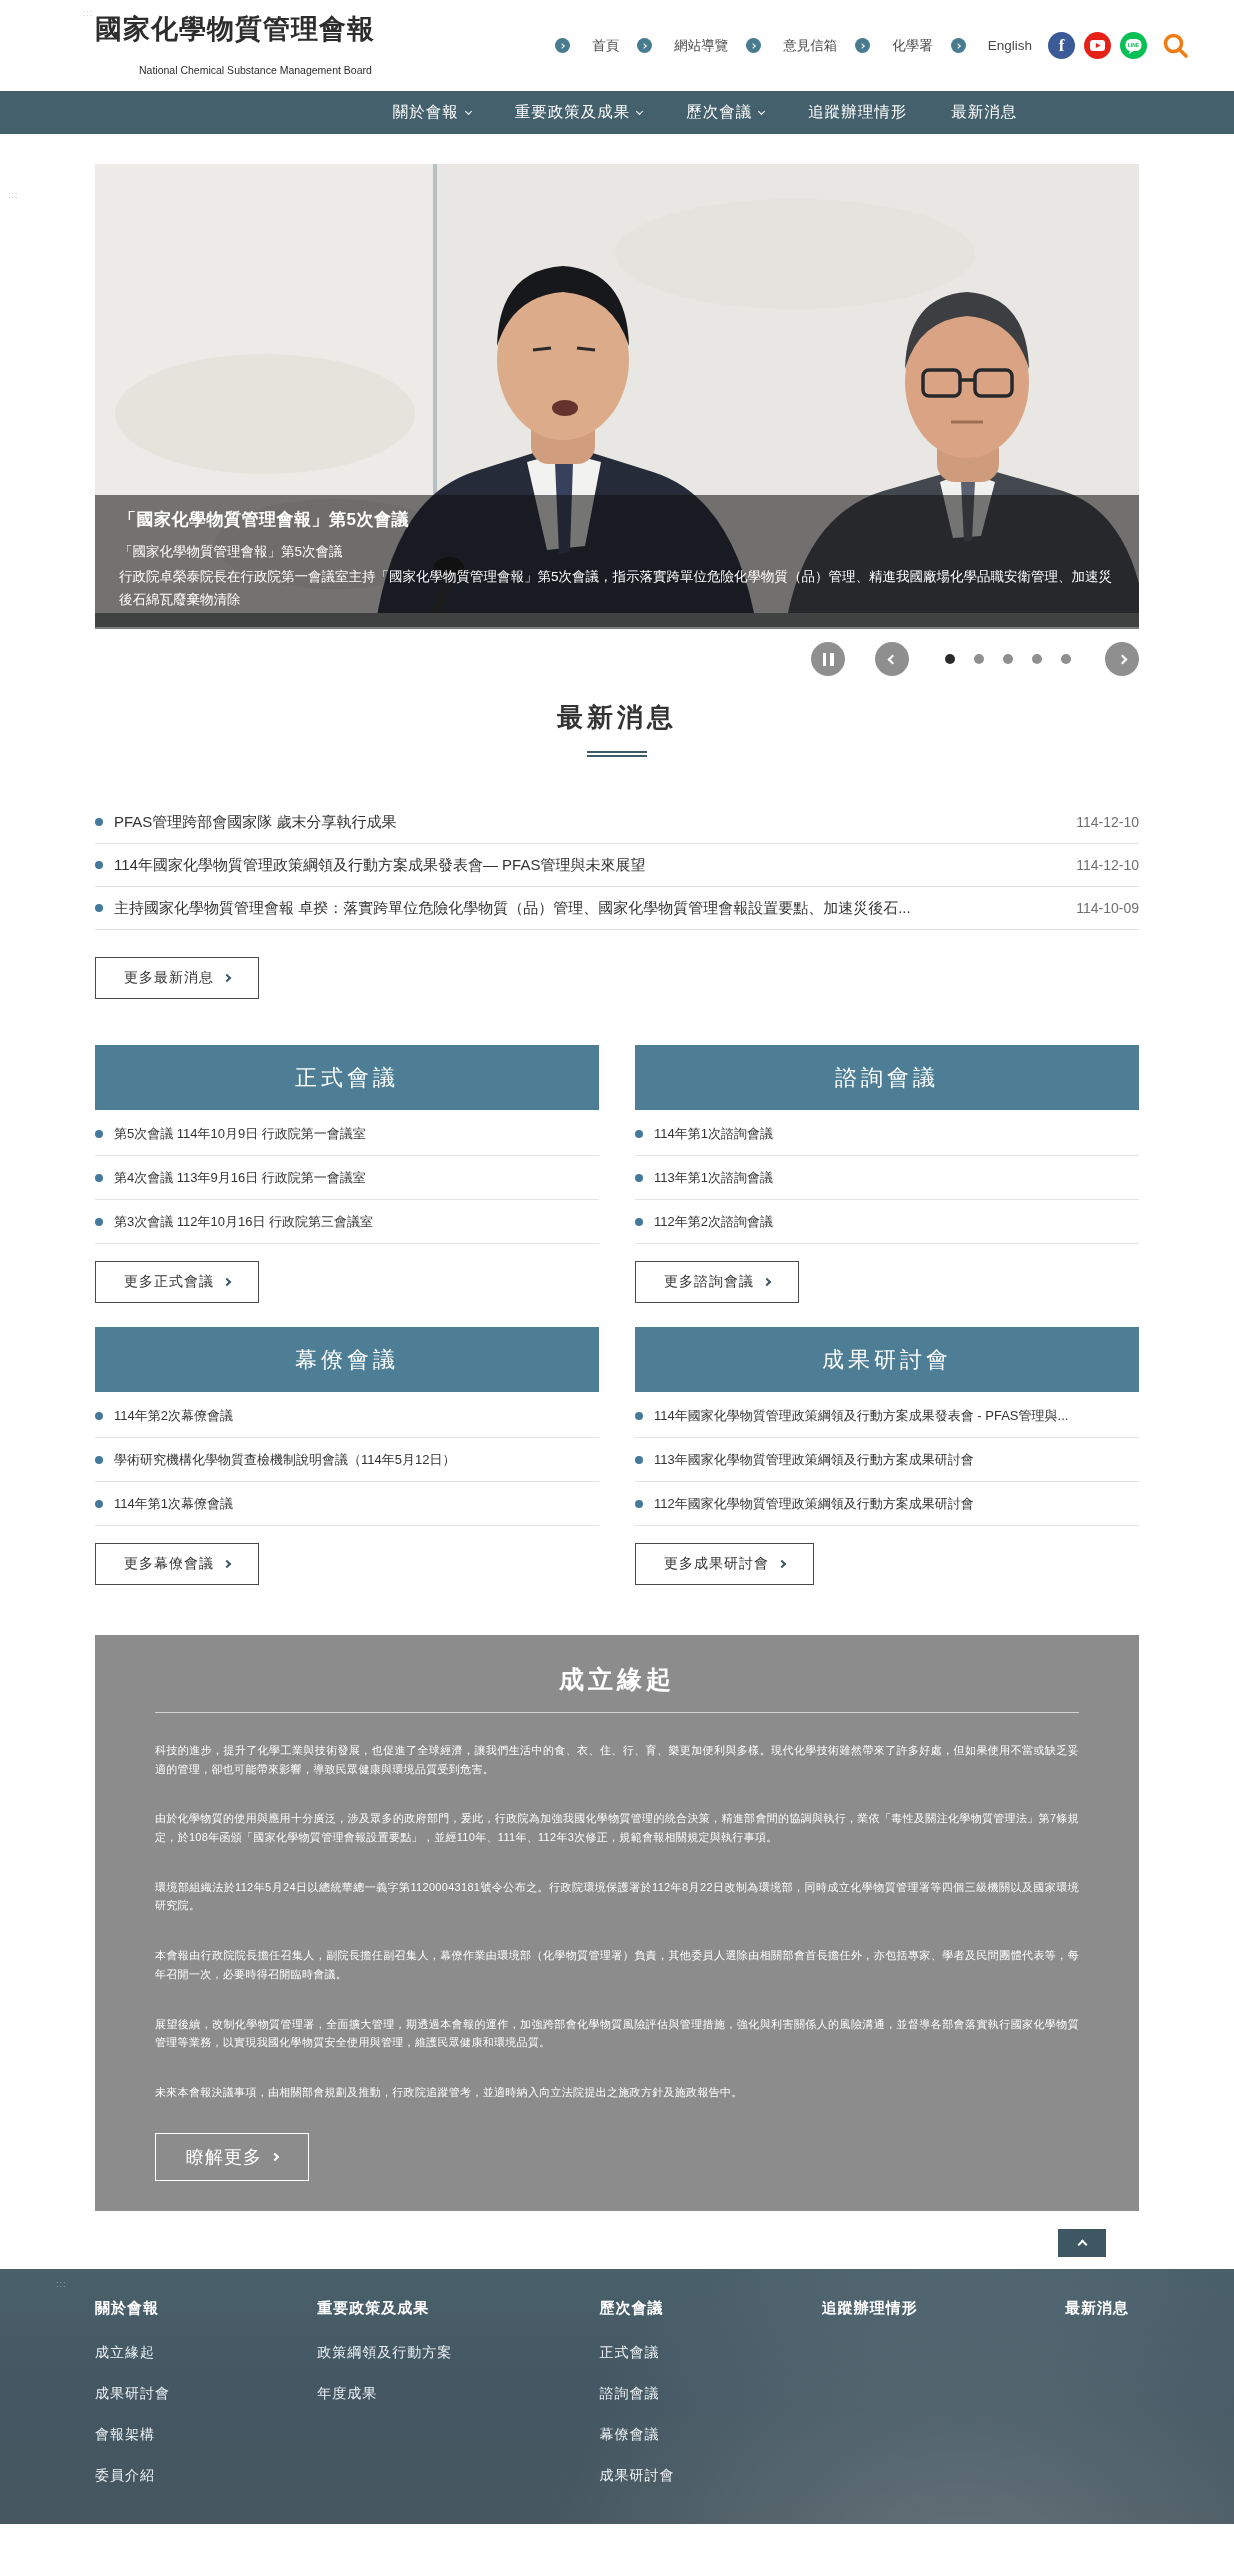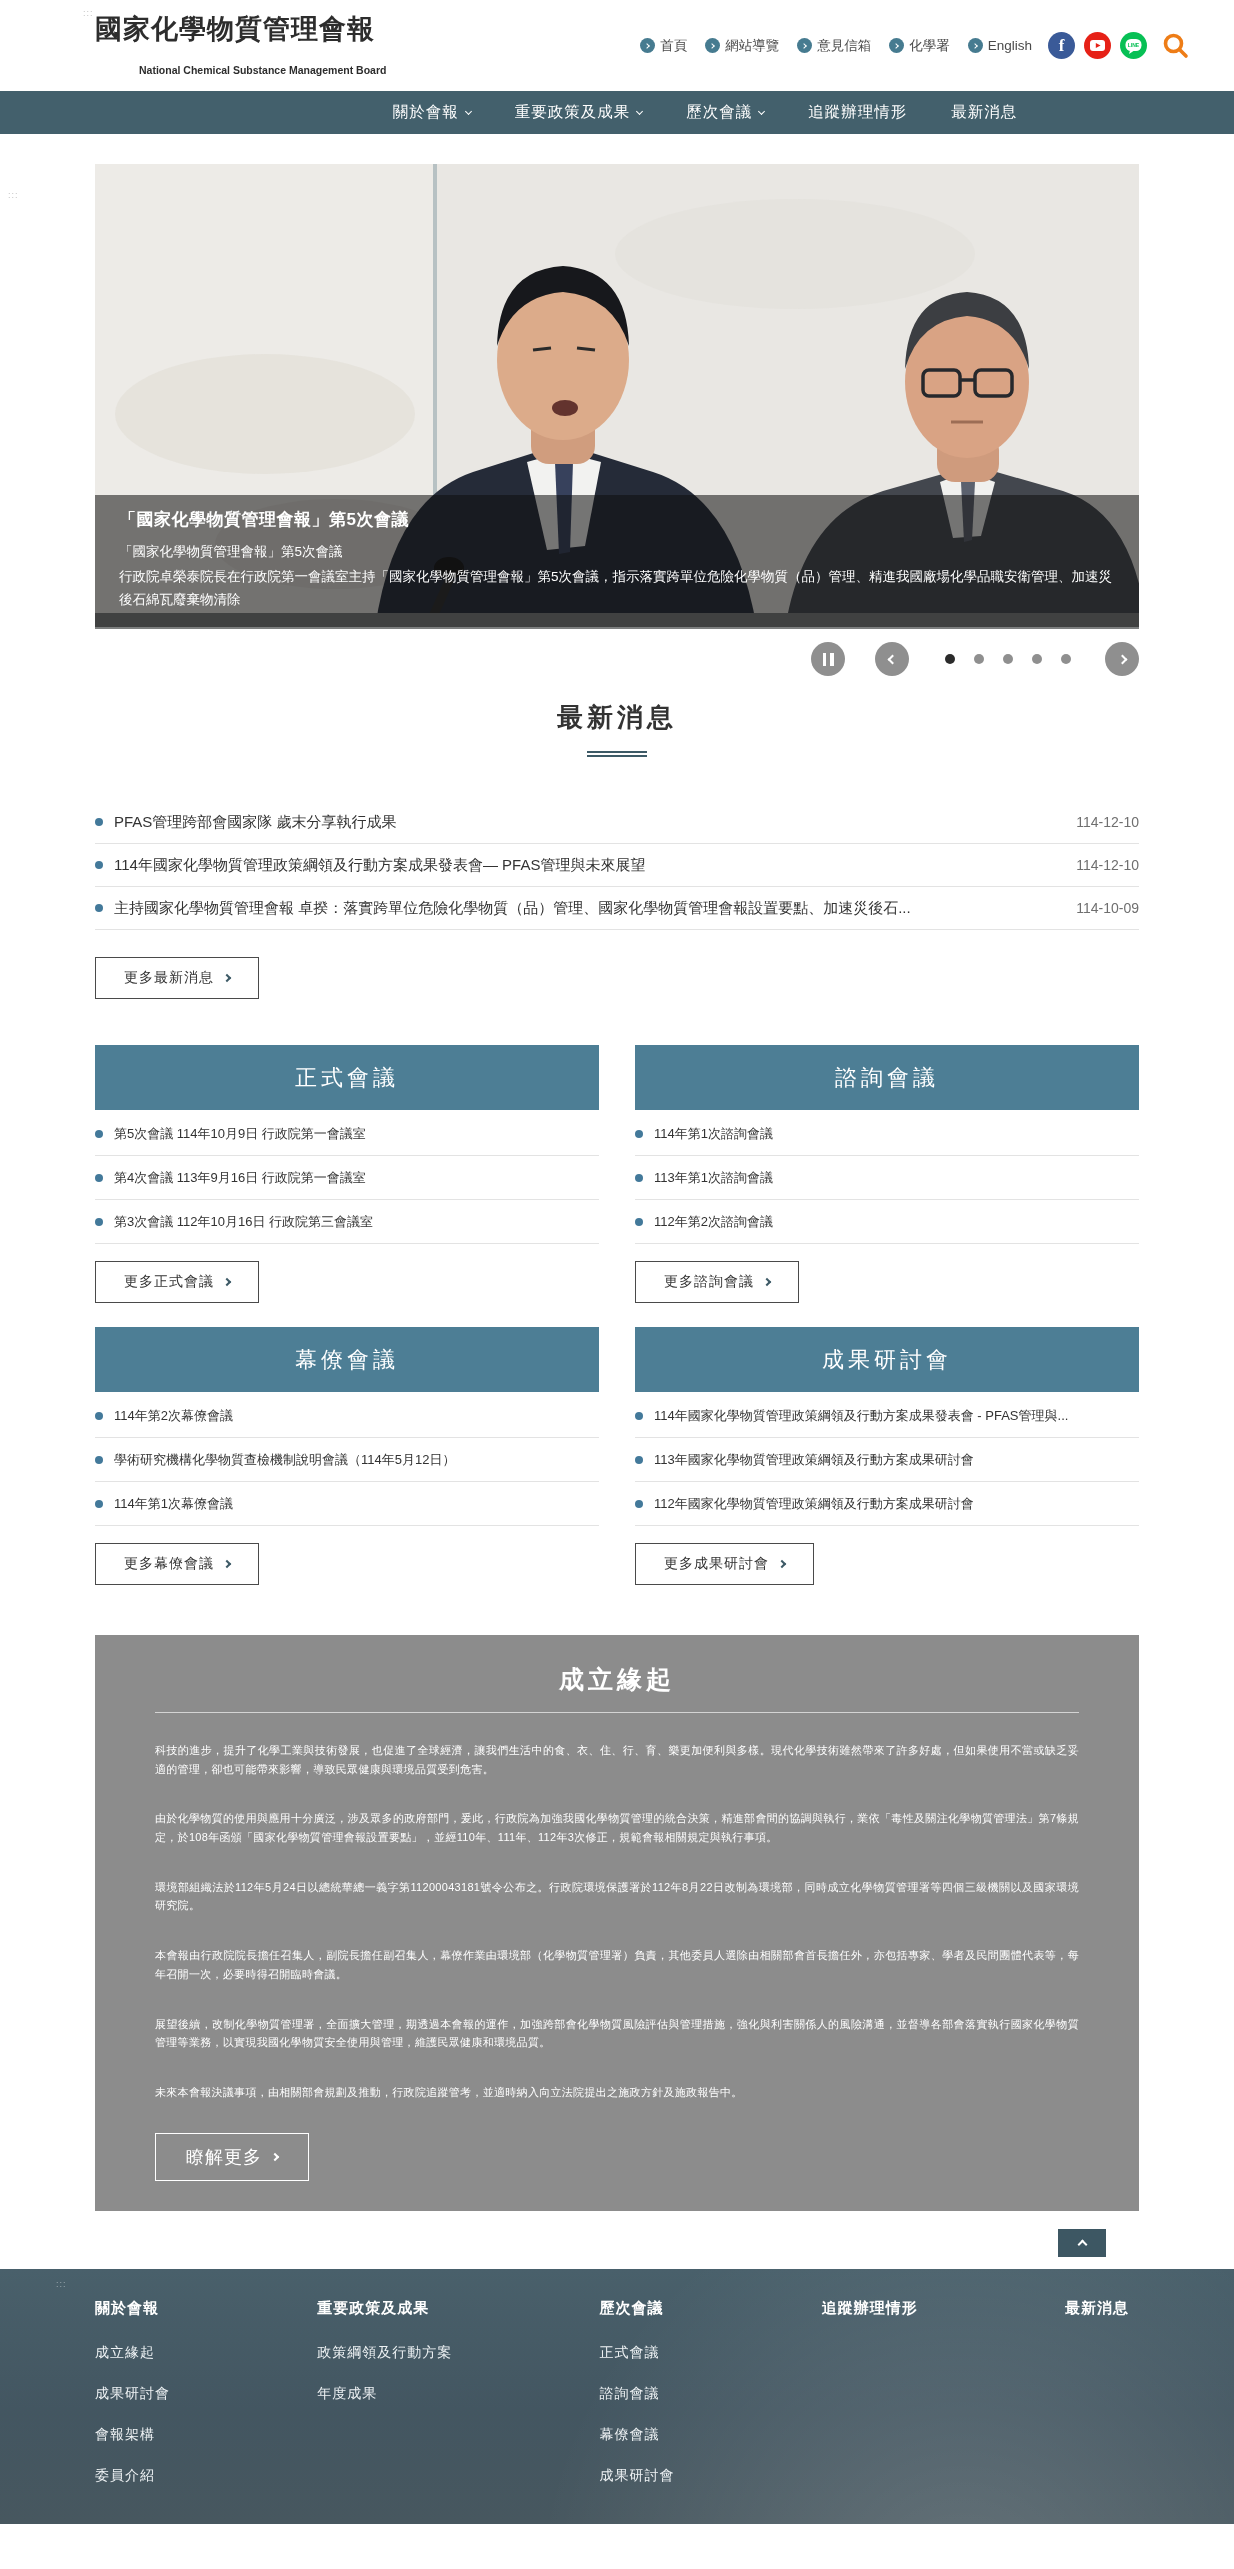--- a/index.html
+++ b/index.html
@@ -6,24 +6,24 @@
   html,body { width:1234px; background:#fff; font-family:"Liberation Sans","DejaVu Sans",sans-serif; color:#333; }
   .container { width:1044px; margin:0 auto; position:relative; }
 
   
   .header { height:91px; position:relative; background:#fff; }
   .skip-marker { position:absolute; font-size:9px; letter-spacing:1px; color:#c2c2c2; }
   .hd-marker { left:83px; top:8px; }
   .header-inner { width:1144px; margin:0 auto; height:100%; display:flex; align-items:center; justify-content:space-between; padding-left:50px; }
   .logo-block { line-height:1.1; cursor:pointer; }
   .logo-title { font-size:27px; font-weight:bold; color:#2d2d2d; letter-spacing:1px; }
-  .logo-sub { font-size:10.5px; font-weight:bold; color:#2d2d2d; margin-top:20px;padding-left:44px; }
+  .logo-sub { font-size:10.5px; font-weight:normal; color:#2d2d2d; margin-top:20px;padding-left:44px; }
   .header-right { display:flex; align-items:center; gap:16px; }
   .u-nav { display:flex; align-items:center; gap:18px; }
-  .u-item { display:flex; align-items:center; gap:5px; font-size:13.5px; color:#4a4a4a; cursor:pointer; }
+  .u-item { display:flex; align-items:center; gap:22px; font-size:13.5px; color:#4a4a4a; cursor:pointer; }
   .u-ico { width:15px; height:15px; border-radius:50%; background:#467b90; display:inline-flex; align-items:center; justify-content:center; }
   .u-ico .chev { width:4px; height:4px; border-width:0 1.5px 1.5px 0; border-color:#fff; margin-left:-1px; }
   .chev { display:inline-block; border-style:solid; border-color:currentColor; border-width:0 2px 2px 0; width:8px; height:8px; }
   .chev.r { transform:rotate(-45deg); }
   .chev.l { transform:rotate(135deg); }
   .chev.d { transform:rotate(45deg); }
   .chev.u { transform:rotate(-135deg); }
   .socials { display:flex; align-items:center; gap:9px; }
   .soc { width:27px; height:27px; border-radius:50%; display:inline-flex; align-items:center; justify-content:center; cursor:pointer; }
   .soc.fb { background:#3a5a98; color:#fff; font-weight:bold; font-size:17px; font-family:"Liberation Serif",serif; }

